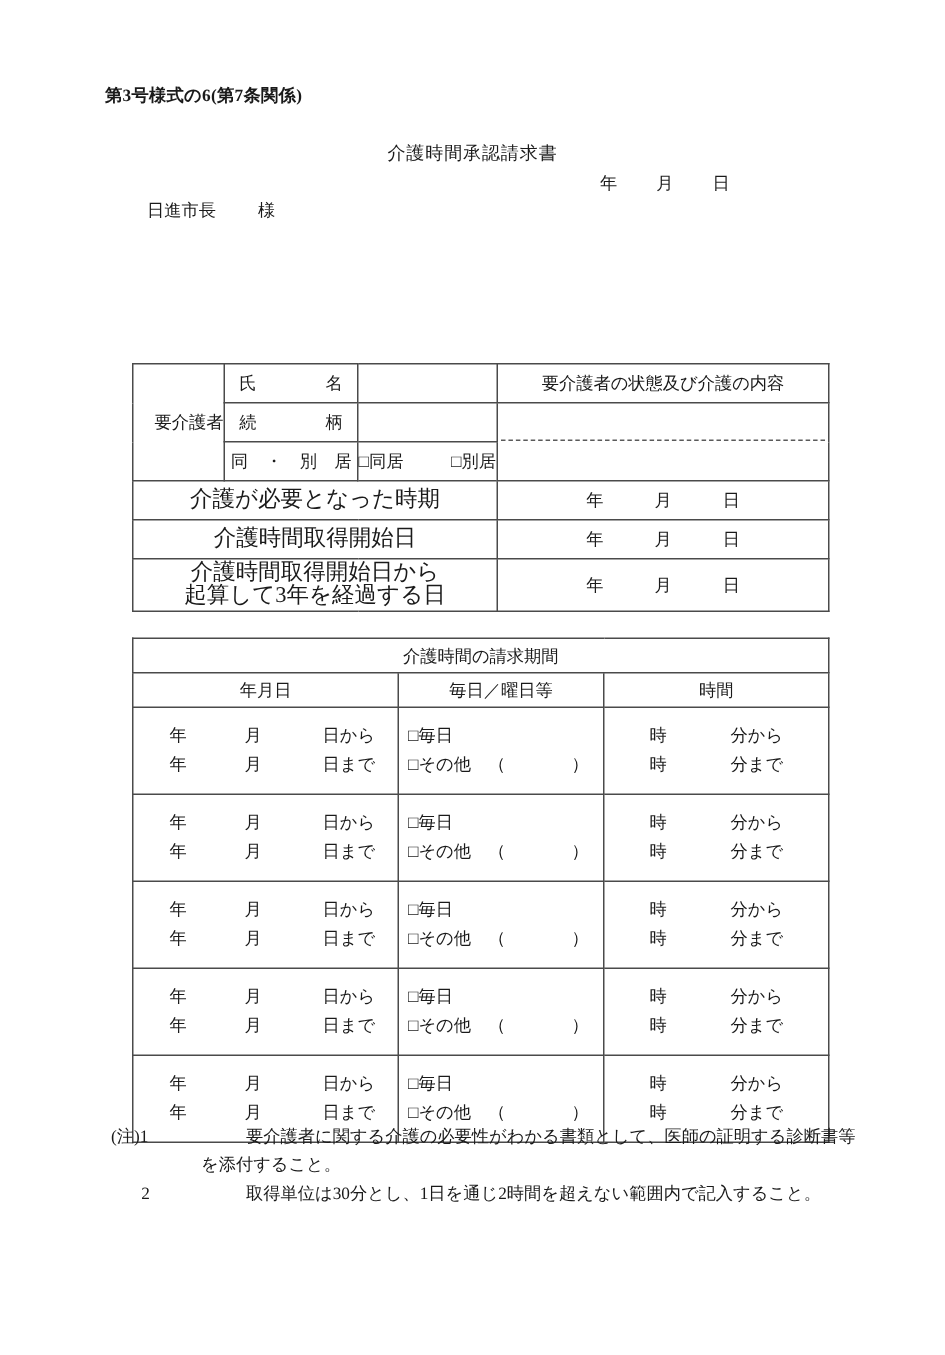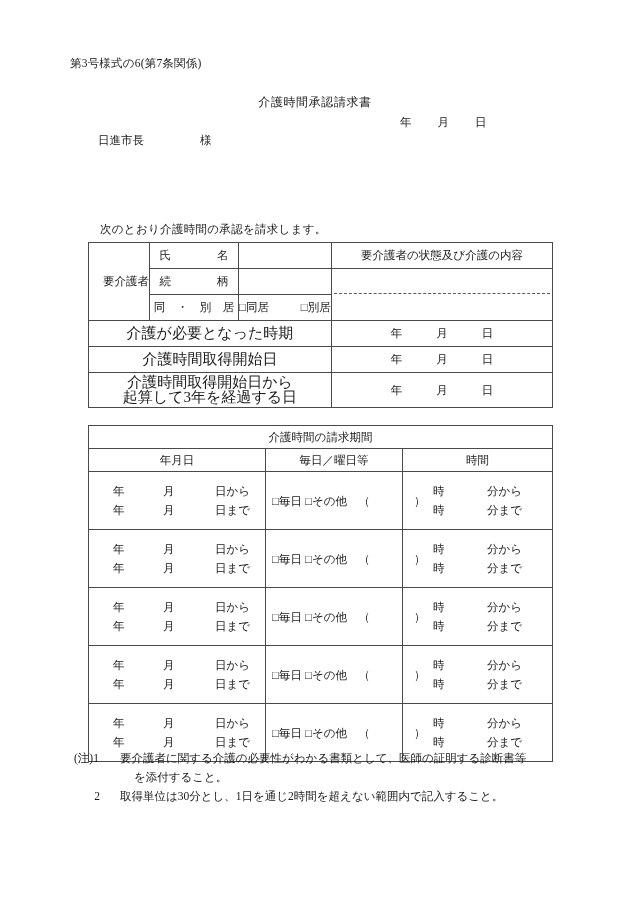--- a/index.html
+++ b/index.html
@@ -23,20 +23,21 @@
   }
 
   
   .form-no {
     position: absolute;
     left: 70px;
     top: 56px;
     font-size: 11.5px;
     letter-spacing: 0.2px;
     white-space: nowrap;
+    font-weight: bold;
   }
   .doc-title {
     position: absolute;
     left: 0;
     top: 94px;
     width: 630px;
     text-align: center;
     font-size: 12px;
     letter-spacing: 0.6px;
   }
@@ -48,21 +49,21 @@
     font-size: 11.5px;
     display: flex;
     gap: 26px;
   }
   .addressee {
     position: absolute;
     left: 98px;
     top: 133px;
     font-size: 11.5px;
     display: flex;
-    gap: 56px;
+    gap: 28px;
   }
   .applicant-block {
     position: absolute;
     left: 333px;
     top: 150px;
     font-size: 11.5px;
     line-height: 20px;
   }
   .applicant-block div {
     white-space: nowrap;
@@ -173,21 +174,21 @@
   }
   .ymd-row {
     display: inline-flex;
     white-space: nowrap;
   }
   .ymd-row .y { width: 50px; text-align: left; }
   .ymd-row .m { width: 52px; text-align: left; }
   .ymd-row .d { text-align: left; }
   .freq {
     display: flex;
-    flex-direction: row;
+    flex-direction: column;
     gap: 3px;
     align-items: flex-start;
     padding-left: 6px;
     line-height: 16px;
     white-space: nowrap;
     text-align: center;
   }
   .freq .paren-gap { display: inline-block; width: 44px; }
   .time {
     display: flex;
@@ -220,21 +221,21 @@
   }
   .note-marker {
     width: 46px;
     flex: 0 0 46px;
     text-align: left;
   }
   .note-marker.n2 {
     text-align: center;
     width: 46px;
   }
-  .note-body { flex: 1 1 auto; }
+  .note-body { flex: 1 1 auto; margin-left: 44px; }
   .note-cont {
     padding-left: 60px;
   }
 </style>
 </head>
 <body>
 
 <div class="page">
 
   <div class="form-no">第3号様式の6(第7条関係)</div>
@@ -246,21 +247,20 @@
     <span>月</span>
     <span>日</span>
   </div>
 
   <div class="addressee">
     <span>日進市長</span>
     <span>様</span>
   </div>
 
 
-  <div class="intro">次のとおり介護時間の承認を請求します。</div>
 
   <table class="tbl" id="table-care-recipient">
     <colgroup>
       <col style="width:61px">
       <col style="width:89px">
       <col style="width:93px">
       <col style="width:221px">
     </colgroup>
     <tbody>
       <tr>

